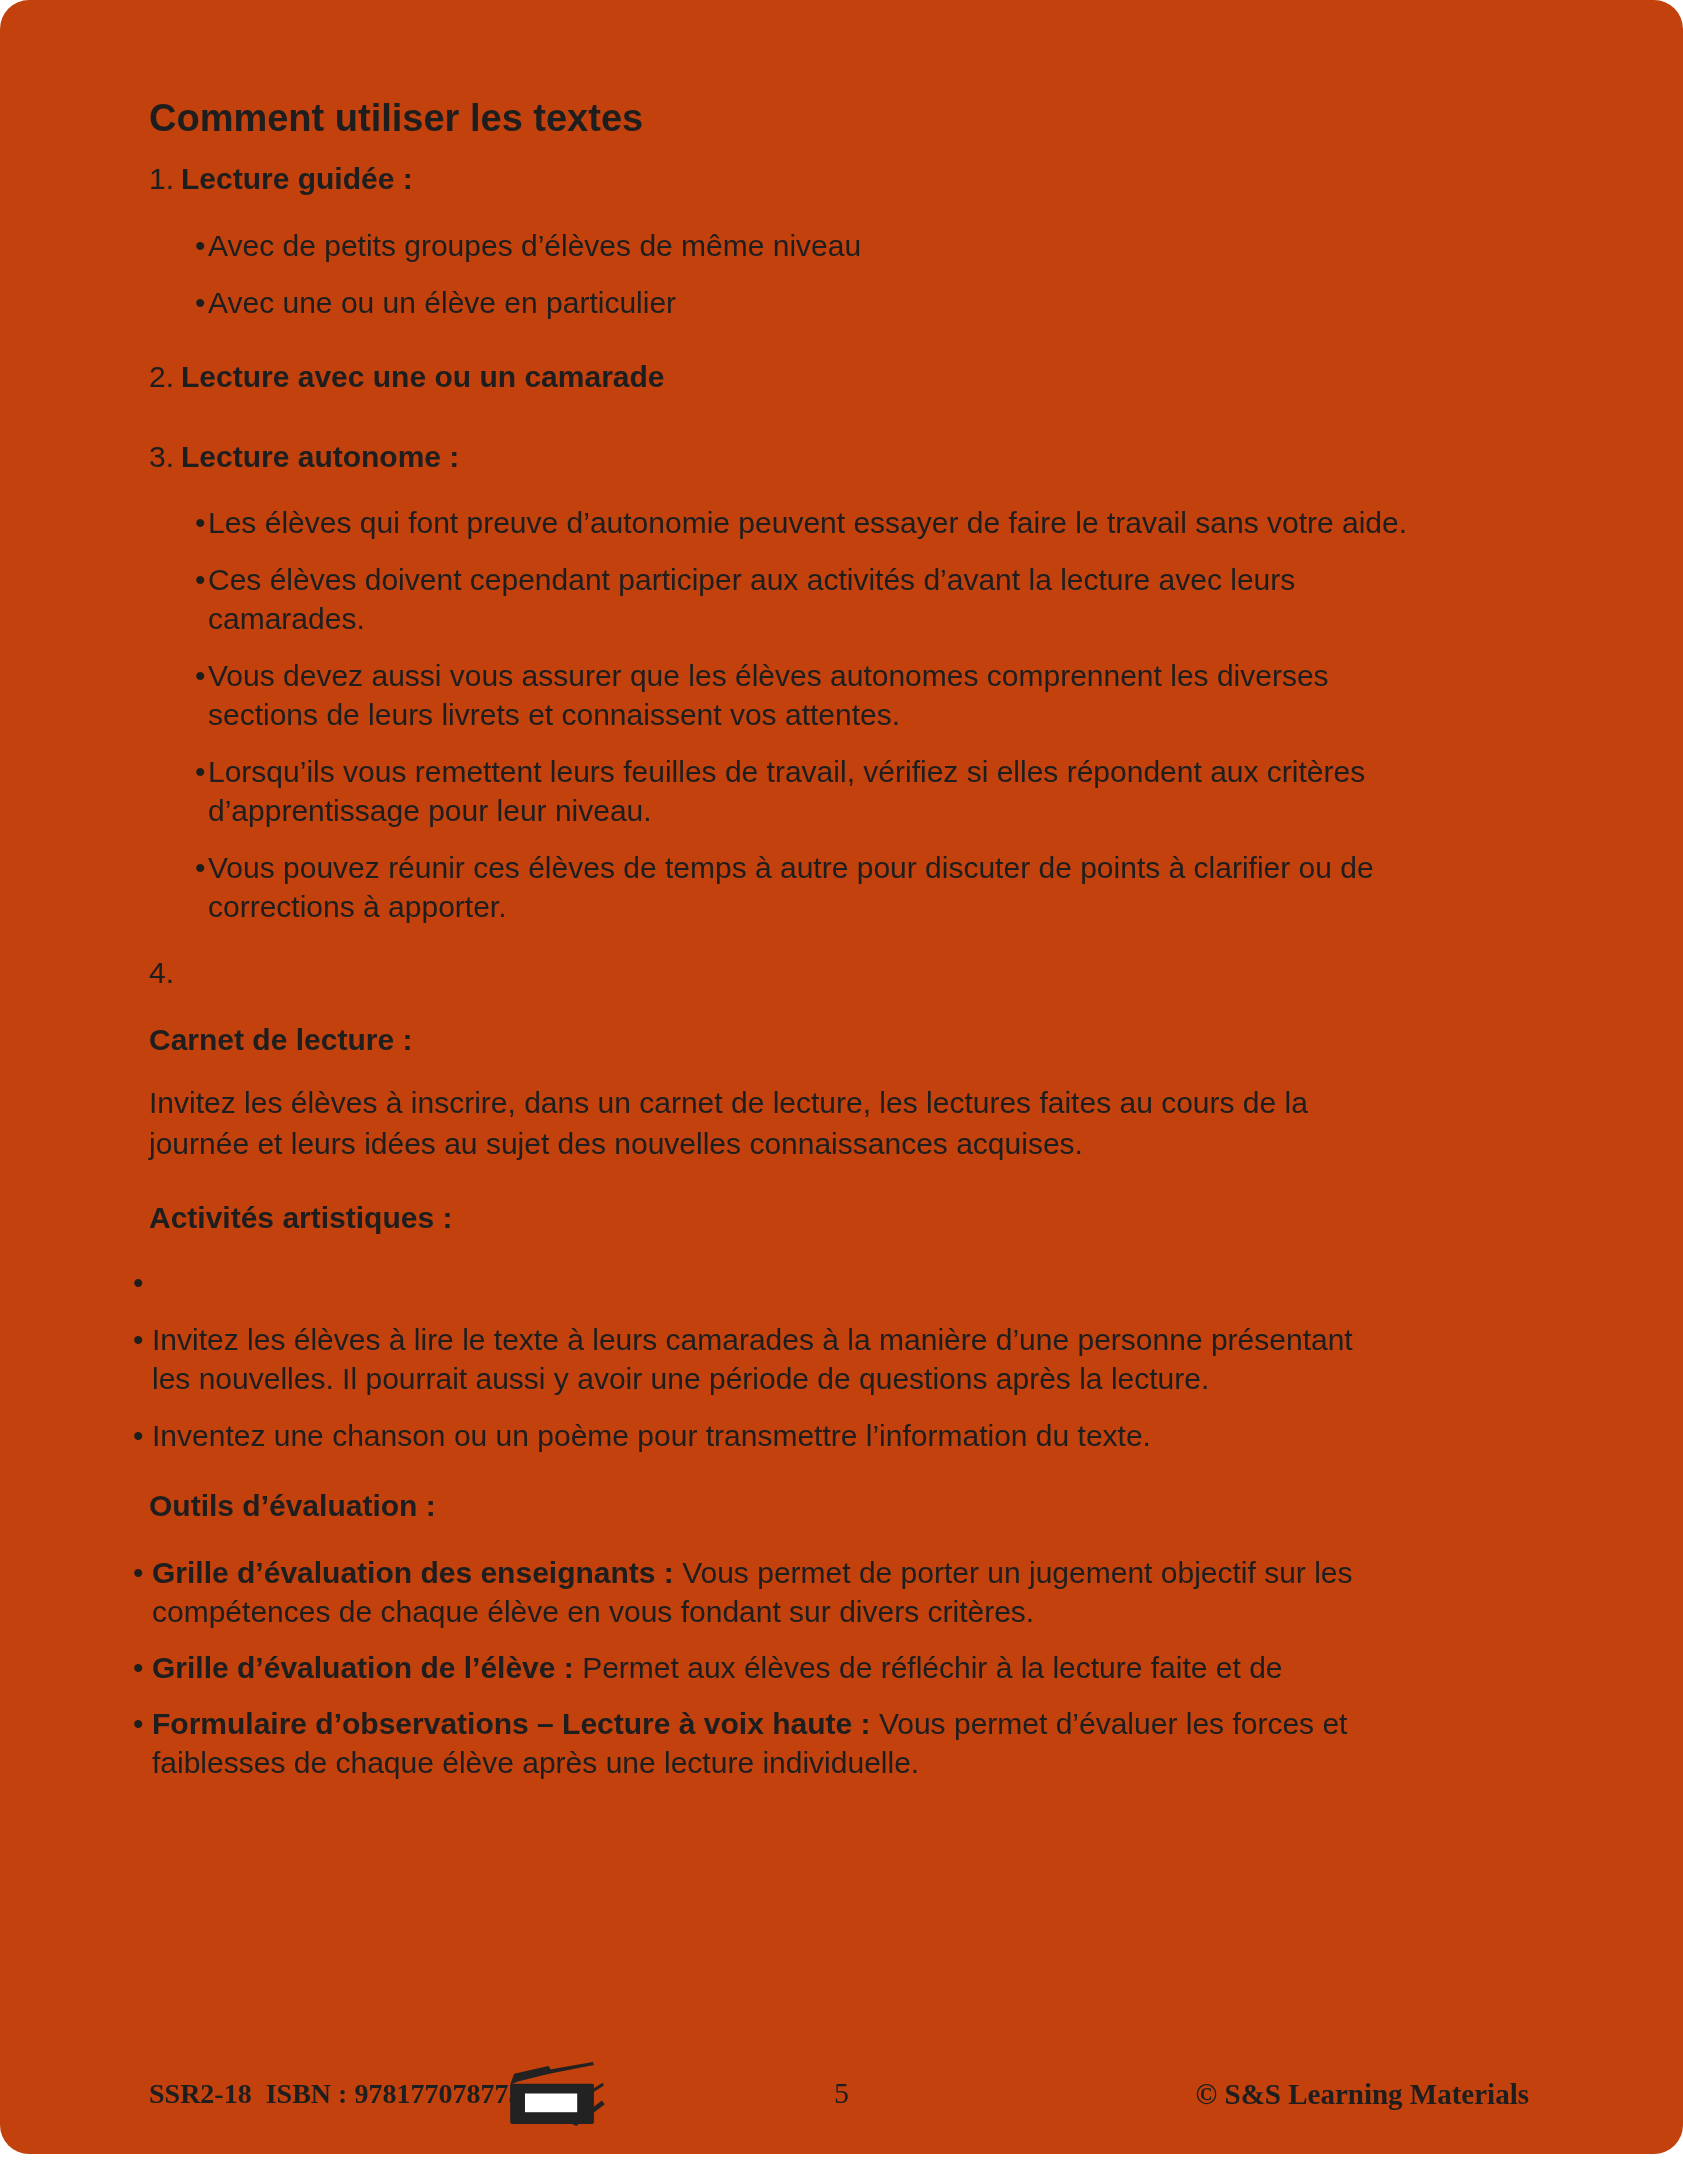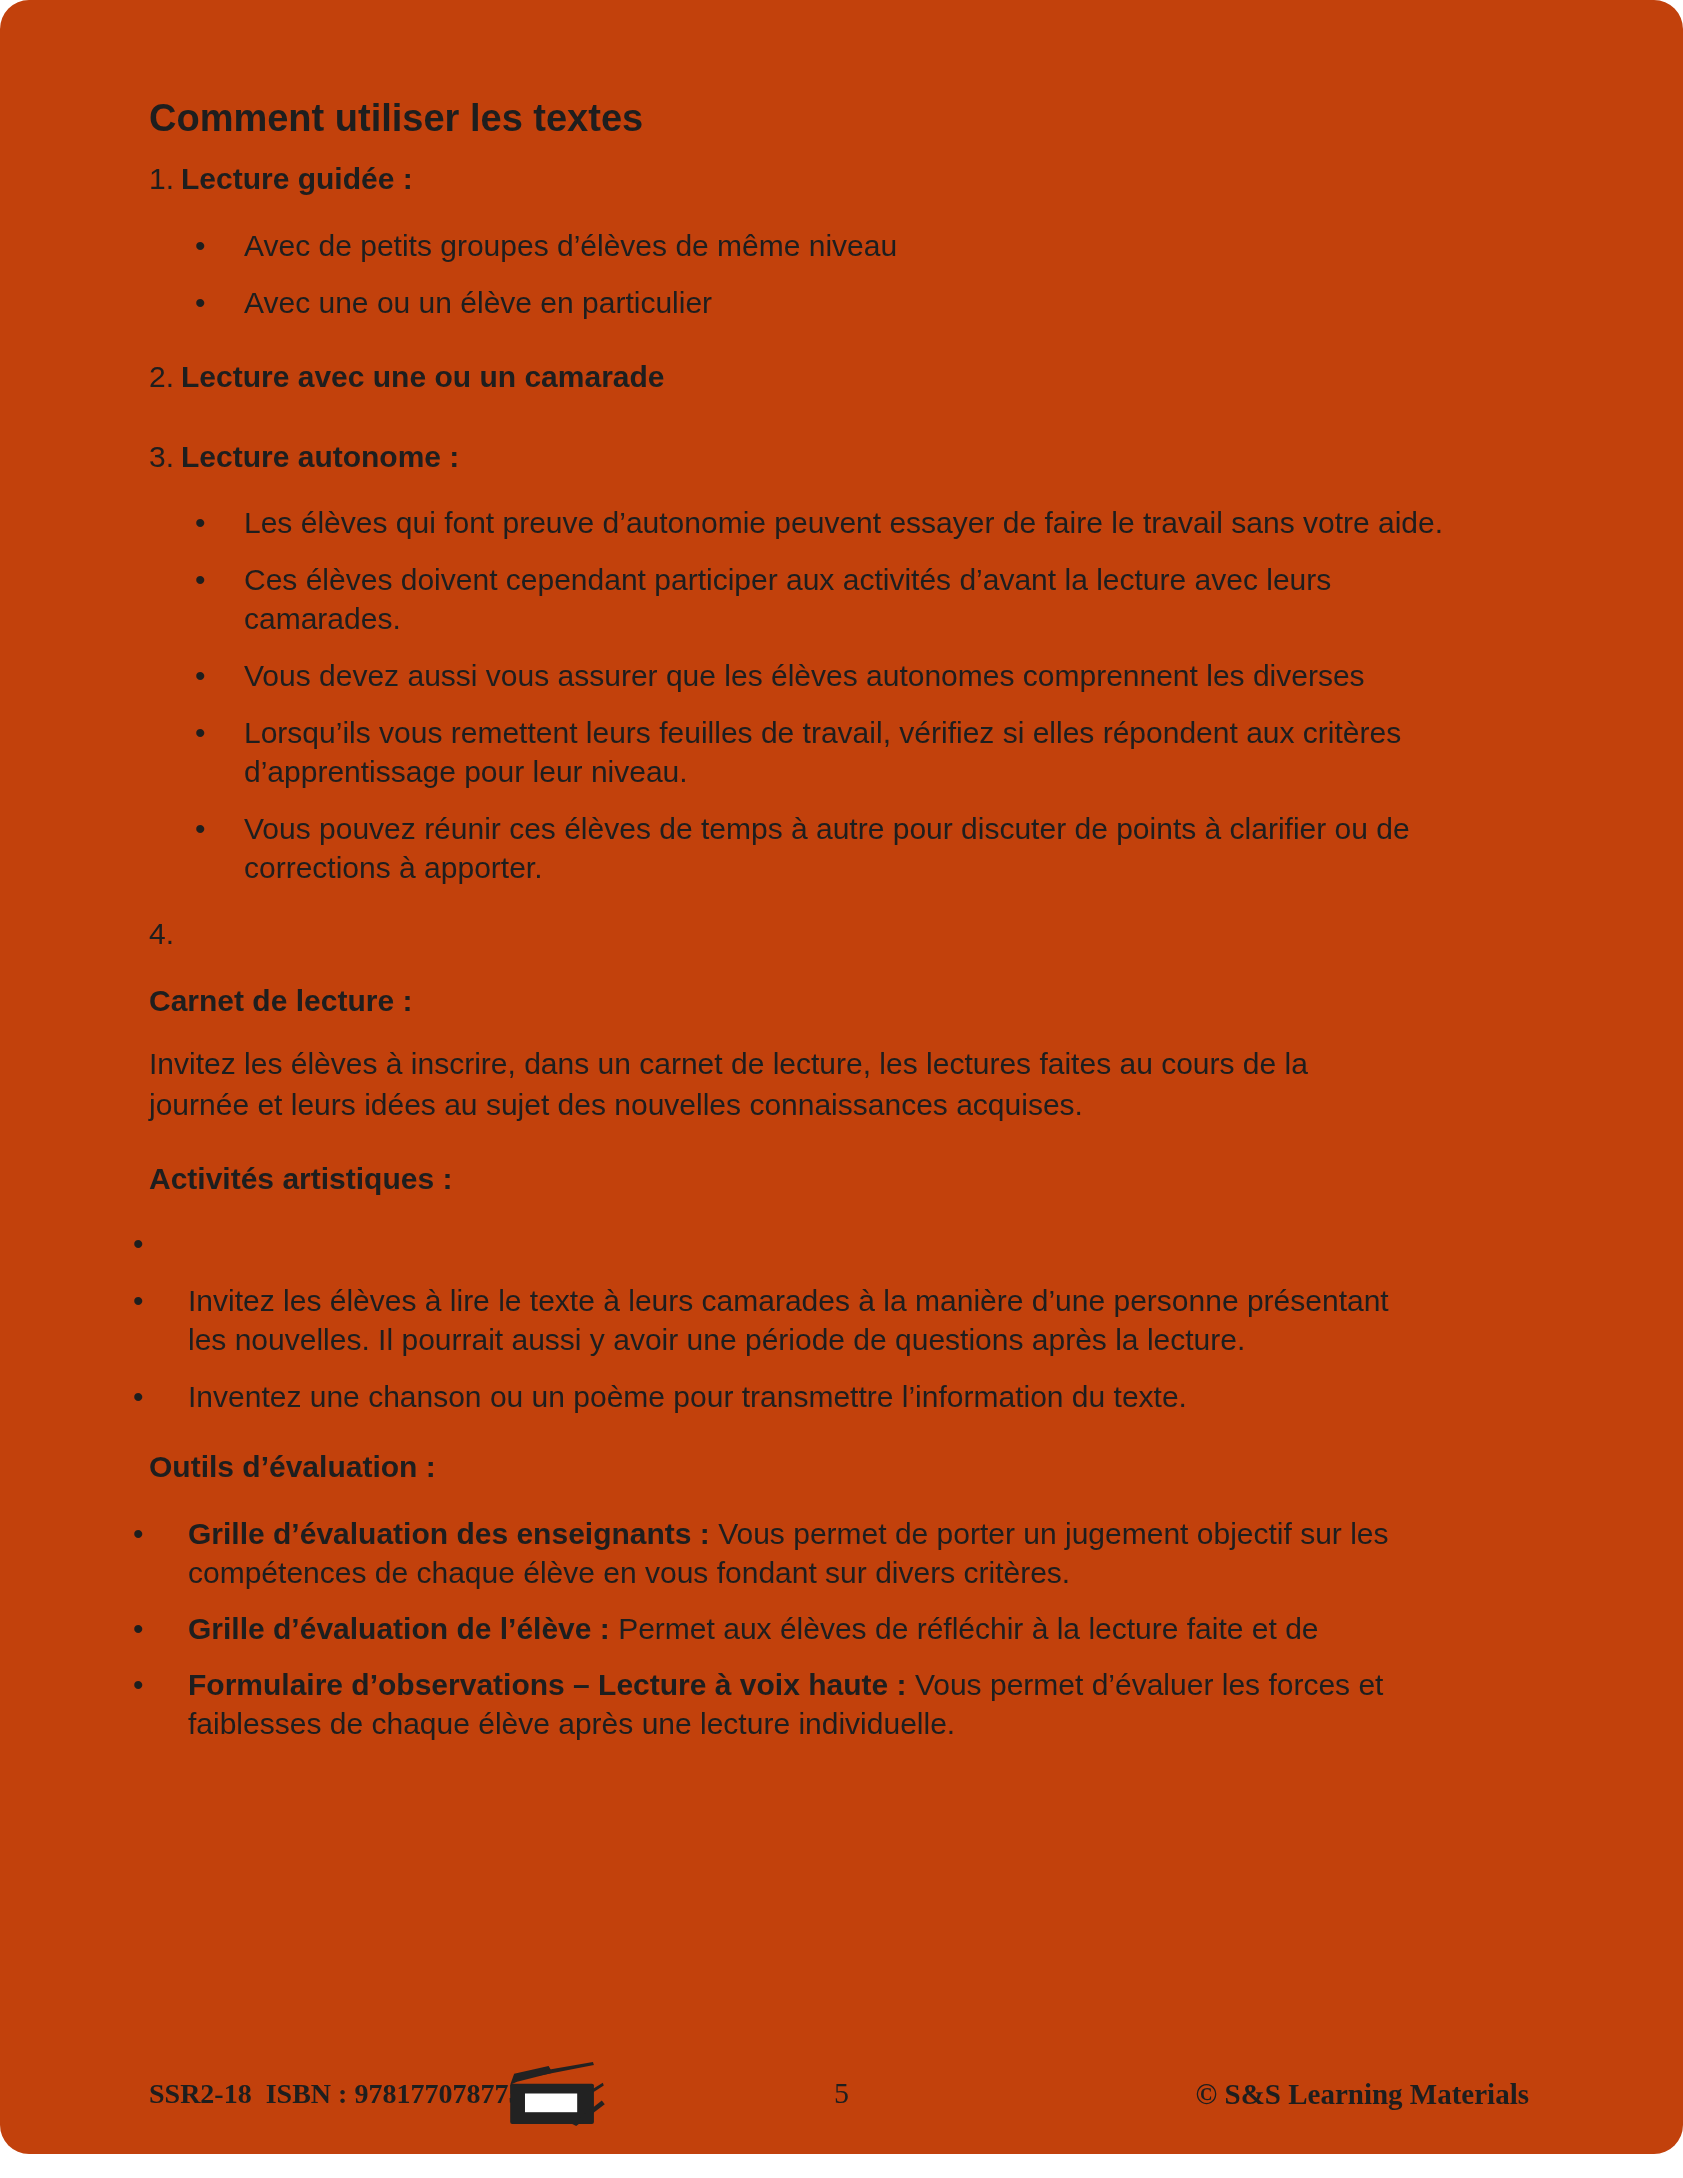--- a/index.html
+++ b/index.html
@@ -18,21 +18,21 @@
     font-size:38px;line-height:44px;font-weight:700;
     margin:0 0 21px 0;white-space:nowrap;
   }
 
   .num-heading{display:flex;font-size:30px;line-height:36px;margin:0;}
   .num-heading .num{width:32px;flex:0 0 32px;font-weight:400;}
   .num-heading .nlabel{font-weight:700;white-space:nowrap;}
 
   .sub-heading{font-size:30px;line-height:36px;font-weight:700;margin:0;white-space:nowrap;}
 
-  .bullet{display:flex;font-size:30px;line-height:39px;margin:0 0 18px 0;gap:36px;}
+  .bullet{display:flex;font-size:30px;line-height:39px;margin:0 0 18px 0;}
   .bullet:last-child{margin-bottom:0;}
   .bullet .dot{flex:0 0 13px;width:13px;}
   .bullet .dot::before{content:"\2022";}
   .btext{display:block;}
   .line{display:block;white-space:nowrap;}
   .lead{font-weight:700;}
 
   .sub-bullets{margin-left:46px;}
   .top-bullets .bullet{margin-left:-16px;}
   .top-bullets .bullet .dot{flex:0 0 19px;width:19px;}
@@ -102,20 +102,21 @@
         <span class="dot"></span>
         <span class="btext">
           <span class="line">Ces élèves doivent cependant participer aux activités d’avant la lecture avec leurs</span>
           <span class="line">camarades.</span>
         </span>
       </div>
       <div class="bullet">
         <span class="dot"></span>
         <span class="btext">
           <span class="line">Vous devez aussi vous assurer que les élèves autonomes comprennent les diverses</span>
+          <span class="line">sections de leurs livrets et connaissent vos attentes.</span>
         </span>
       </div>
       <div class="bullet">
         <span class="dot"></span>
         <span class="btext">
           <span class="line">Lorsqu’ils vous remettent leurs feuilles de travail, vérifiez si elles répondent aux critères</span>
           <span class="line">d’apprentissage pour leur niveau.</span>
         </span>
       </div>
       <div class="bullet">

